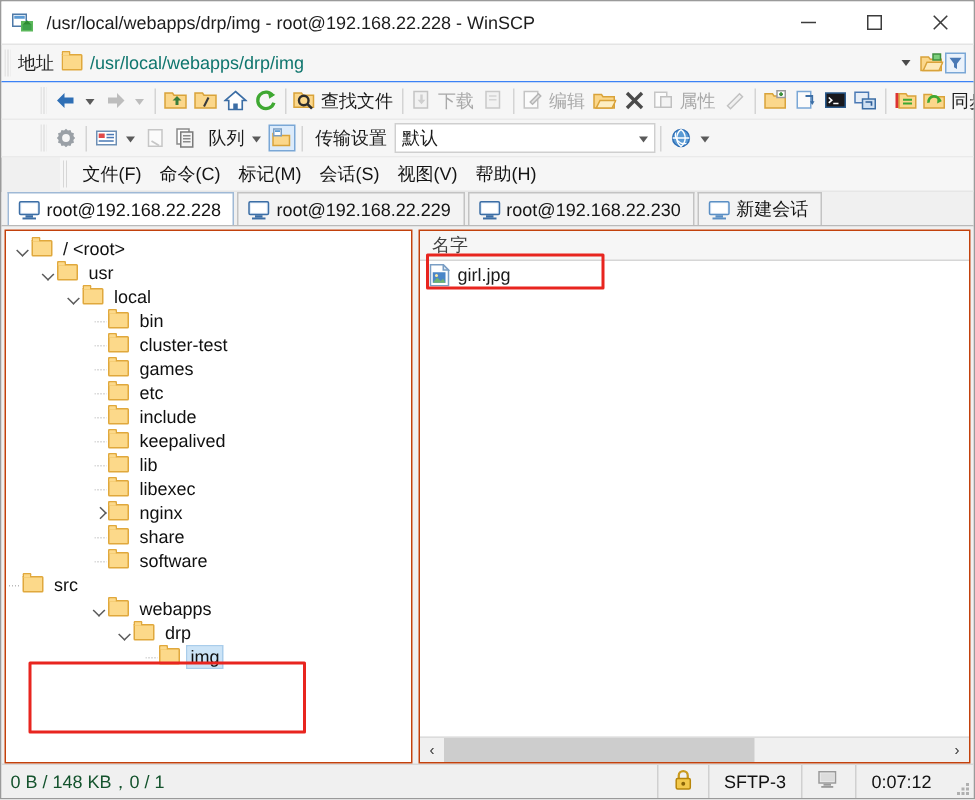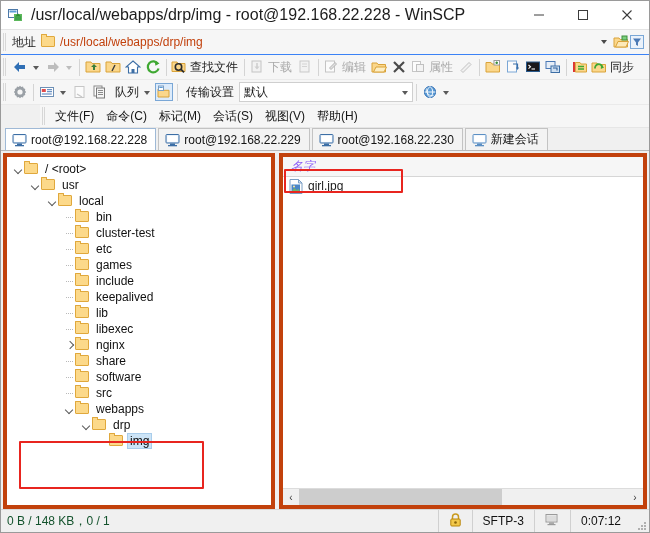--- a/index.html
+++ b/index.html
@@ -36,21 +36,21 @@
     flex: 0 0 auto;
     border-bottom: 1px solid #e4e4e4;
   }
   .title-icon {
     width: 16px; height: 16px;
     margin-left: 7px; margin-right: 7px;
     position: relative;
     flex: 0 0 auto;
   }
   .title-text {
-    font-size: 16px;
+    font-size: 12px;
     color: #1d1d1d;
     white-space: nowrap;
     flex: 1 1 auto;
     overflow: hidden;
   }
   .win-btns { display: flex; flex: 0 0 auto; height: 28px; }
   .win-btn {
     width: 44px; height: 28px;
     display: flex; align-items: center; justify-content: center;
     color: #333;
@@ -81,21 +81,21 @@
     flex: 0 0 auto;
   }
   .addr-field {
     flex: 1 1 auto;
     display: flex; align-items: center;
     height: 20px;
     background: #f6f6f6;
     overflow: hidden;
   }
   .addr-text {
-    font-size: 12px; color: #c2410c;
+    font-size: 12px; color: #0f766e;
     margin-left: 5px; white-space: nowrap;
   }
   .addr-right { display: flex; align-items: center; flex: 0 0 auto; padding-right: 4px; }
   .caret-down {
     width: 0; height: 0;
     border-left: 3px solid transparent;
     border-right: 3px solid transparent;
     border-top: 4px solid #4a4a4a;
     margin: 0 6px;
   }
@@ -103,20 +103,21 @@
   
   .toolbar {
     height: 24px;
     background: #f6f6f6;
     display: flex;
     align-items: center;
     flex: 0 0 auto;
     border-bottom: 1px solid #eaeaea;
     overflow: hidden;
     white-space: nowrap;
+    padding-left: 24px;
   }
   .tb-item {
     display: flex; align-items: center;
     height: 22px;
     padding: 0 2px;
     flex: 0 0 auto;
   }
   .tb-item.txt { padding: 0 3px 0 1px; }
   .tb-label { font-size: 12px; margin-left: 3px; color: #1b1b1b; }
   .tb-label.dim { color: #a9a9a9; }
@@ -204,21 +205,21 @@
   .main {
     flex: 1 1 auto;
     display: flex;
     min-height: 0;
     background: #f0f0f0;
     padding: 2px 2px 0 2px;
     box-sizing: border-box;
   }
   .pane {
     background: #ffffff;
-    border: 4px solid #c2410c;
+    border: 1px solid #c2410c;
     box-sizing: border-box;
     display: flex;
     flex-direction: column;
     min-width: 0;
     position: relative;
   }
   .pane.left { width: 272px; flex: 0 0 272px; }
   .splitter { width: 4px; flex: 0 0 4px; background: #f0f0f0; cursor: col-resize; }
   .pane.right { flex: 1 1 auto; }
 
@@ -275,25 +276,24 @@
 
   
   .listhdr {
     height: 19px;
     background: #f6f6f6;
     border-bottom: 1px solid #d6d6d6;
     display: flex; align-items: center;
     flex: 0 0 auto;
   }
   .listhdr .col {
-    font-size: 12px; color: #8b5cf6;
+    font-size: 12px; color: #404040;
     padding-left: 8px;
     line-height: 19px;
     flex: 1 1 auto;
-    font-style: italic;
   }
   .listbody { flex: 1 1 auto; position: relative; overflow: hidden; }
   .frow {
     height: 18px;
     display: flex; align-items: center;
     font-size: 12px;
     padding-left: 6px;
     white-space: nowrap;
   }
   .fico { width: 14px; height: 15px; margin-right: 5px; flex: 0 0 auto; position: relative; }
@@ -833,30 +833,30 @@
             </span>
             <span class="tlabel">cluster-test</span>
           </div>
           <div class="trow" style="padding-left: 57px;">
             <span class="tdots">
               <i></i>
             </span>
             <span class="tfolder">
               <span class="folder"></span>
             </span>
+            <span class="tlabel">games</span>
+          </div>
+          <div class="trow" style="padding-left: 57px;">
+            <span class="tdots">
+              <i></i>
+            </span>
+            <span class="tfolder">
+              <span class="folder"></span>
+            </span>
             <span class="tlabel">etc</span>
-          </div>
-          <div class="trow" style="padding-left: 57px;">
-            <span class="tdots">
-              <i></i>
-            </span>
-            <span class="tfolder">
-              <span class="folder"></span>
-            </span>
-            <span class="tlabel">games</span>
           </div>
           <div class="trow" style="padding-left: 57px;">
             <span class="tdots">
               <i></i>
             </span>
             <span class="tfolder">
               <span class="folder"></span>
             </span>
             <span class="tlabel">include</span>
           </div>
@@ -907,21 +907,21 @@
           </div>
           <div class="trow" style="padding-left: 57px;">
             <span class="tdots">
               <i></i>
             </span>
             <span class="tfolder">
               <span class="folder"></span>
             </span>
             <span class="tlabel">software</span>
           </div>
-          <div class="trow" style="padding-left: 57px;">
+          <div class="trow" style="">
             <span class="tdots">
               <i></i>
             </span>
             <span class="tfolder">
               <span class="folder"></span>
             </span>
             <span class="tlabel">src</span>
           </div>
           <div class="trow" style="padding-left: 57px;">
             <span class="texp">

